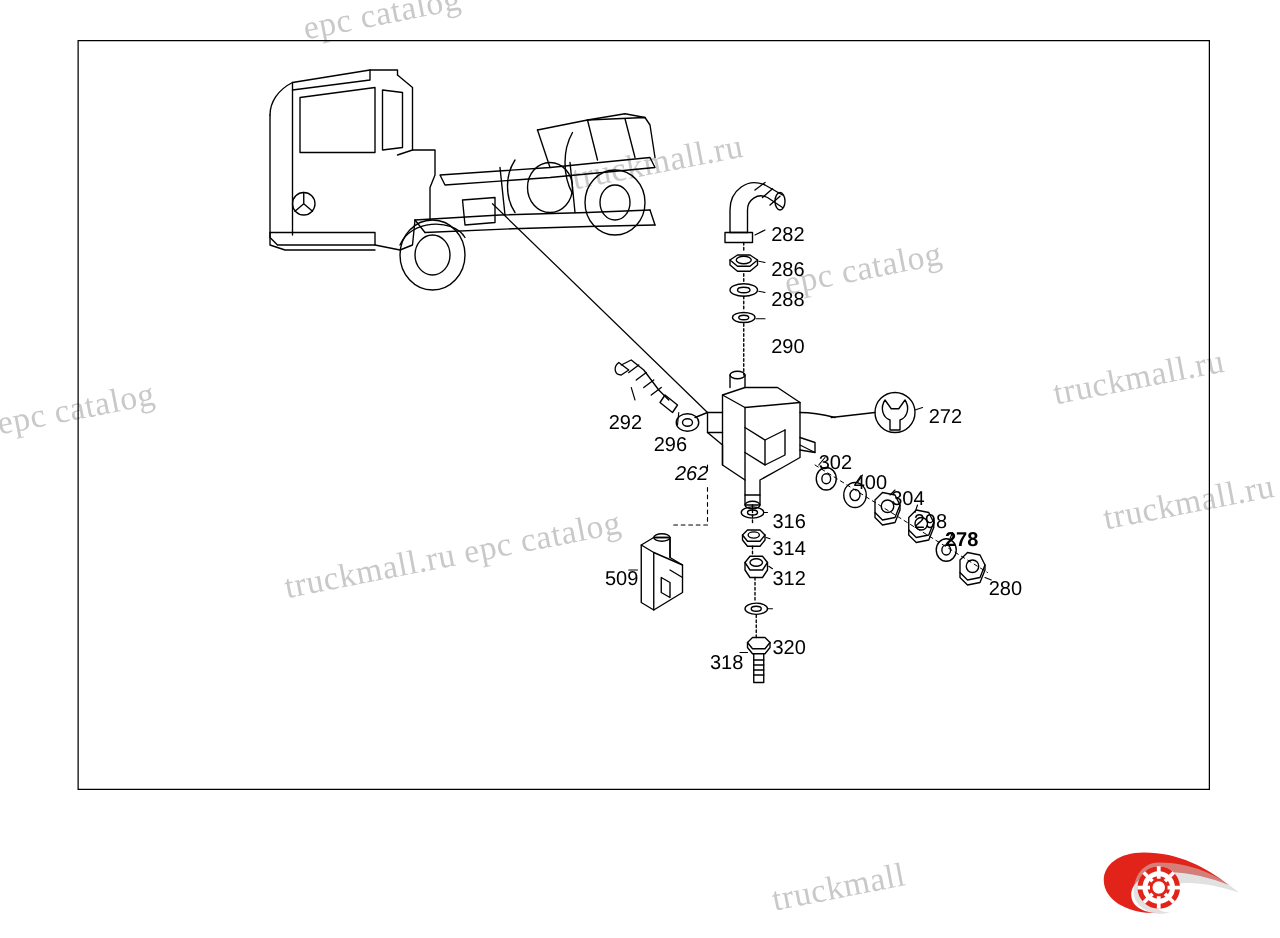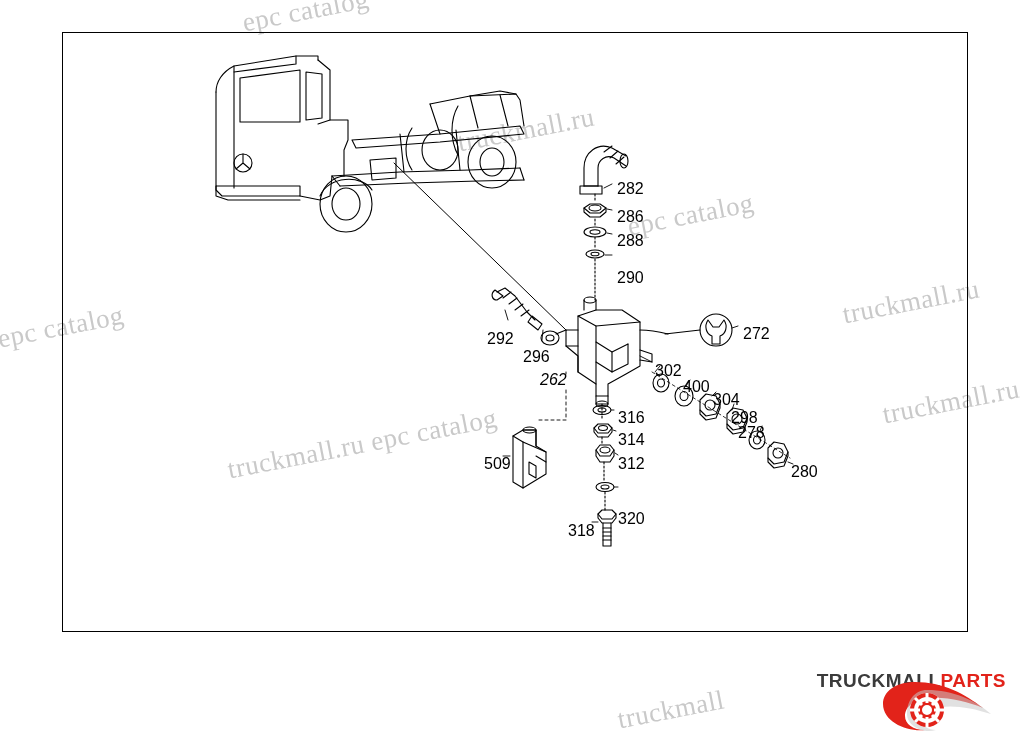--- a/index.html
+++ b/index.html
@@ -270,33 +270,30 @@
       <div class="partno" style="left: 617px; top: 232px;">288</div>
       <div class="partno" style="left: 617px; top: 257px; margin-top: 12px;">290</div>
       <div class="partno" style="left: 743px; top: 325px;">272</div>
       <div class="partno" style="left: 487px; top: 330px; text-align: right;">292</div>
       <div class="partno" style="left: 523px; top: 348px;">296</div>
       <div class="partno" style="left: 540px; top: 371px; font-style: italic;">262</div>
       <div class="partno" style="left: 655px; top: 362px;">302</div>
       <div class="partno" style="left: 683px; top: 378px;">400</div>
       <div class="partno" style="left: 713px; top: 391px;">304</div>
       <div class="partno" style="left: 731px; top: 409px;">298</div>
-      <div class="partno" style="left: 738px; top: 424px;">278</div>
+      <div class="partno" style="left: 756px; top: 424px; font-weight: bold;">278</div>
       <div class="partno" style="left: 791px; top: 463px;">280</div>
       <div class="partno" style="left: 618px; top: 409px;">316</div>
       <div class="partno" style="left: 618px; top: 431px;">314</div>
       <div class="partno" style="left: 618px; top: 455px;">312</div>
       <div class="partno" style="left: 618px; top: 510px;">320</div>
       <div class="partno" style="left: 568px; top: 522px;">318</div>
       <div class="partno" style="left: 484px; top: 455px;">509</div>
     </div>
 
-  <div class="logo-text">
-    <span class="tm">TRUCKMALL</span><span class="parts">PARTS</span>
-  </div>
   <svg class="logo" viewBox="0 0 185 78">
     <g>
       <path d="M60,44 C60,32 72,22 92,22 C120,22 142,34 160,48 C145,42 125,37 108,38 C92,39 82,46 82,56 C82,64 90,70 102,70 C84,72 60,62 60,44 Z" fill="#e2231a"></path>
       <path d="M104,30 C130,30 152,40 168,54 C150,48 132,45 118,47 C106,49 100,55 100,61 C100,66 105,70 113,70 C100,74 84,66 84,54 C84,40 92,30 104,30 Z" fill="#c9c9c9" opacity="0.55"></path>
       <circle cx="104" cy="50" r="17" fill="#ffffff"></circle>
       <circle cx="104" cy="50" r="15" fill="none" stroke="#e2231a" stroke-width="4"></circle>
       <circle cx="104" cy="50" r="7" fill="none" stroke="#e2231a" stroke-width="4"></circle>
       <g stroke="#ffffff" stroke-width="3">
         <path d="M104,33 L104,43 M104,57 L104,67 M87,50 L97,50 M111,50 L121,50"></path>
         <path d="M92,38 L99,45 M109,55 L116,62 M116,38 L109,45 M99,55 L92,62"></path>

